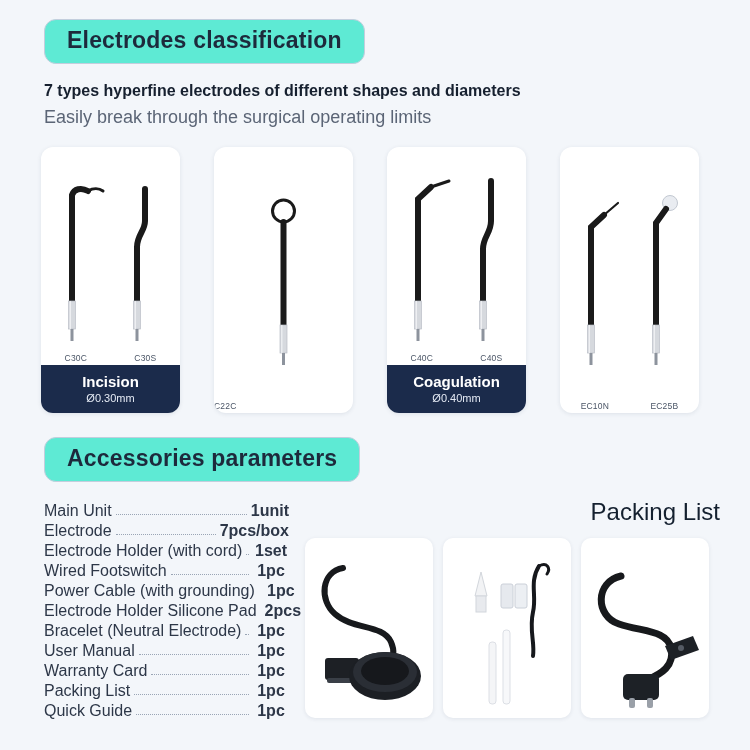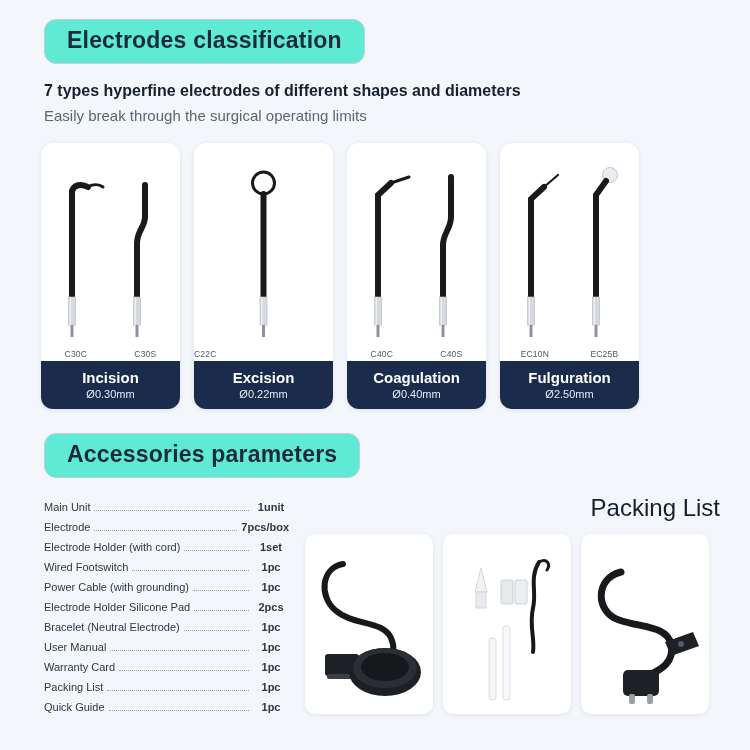--- a/index.html
+++ b/index.html
@@ -33,29 +33,29 @@
   #head1 { margin-top:19px; }
 
   .headline {
     margin:18px 0 0 44px;
     font-size:16px;
     font-weight:bold;
     color:#16202f;
   }
   .subline {
     margin:7px 0 0 44px;
-    font-size:15px;
+    font-size:18px;
     color:#5b6576;
   }
 
   
   .cards {
     margin:19px 15px 0 41px;
     display:flex;
-    gap:14px;
+    gap:34px;
   }
   .card {
     width:139px;
     height:266px;
     background:#ffffff;
     border-radius:12px;
     box-shadow:0 1px 4px rgba(30,48,80,.10);
     position:relative;
     overflow:hidden;
     display:flex;
@@ -96,21 +96,21 @@
     height:235px;
   }
   .spec-list {
     position:absolute;
     left:44px; top:0;
     width:245px;
   }
   .spec-row {
     display:flex;
     align-items:flex-end;
-    font-size:11px;
+    font-size:16px;
     color:#2d3748;
     height:20px;
     line-height:14px;
   }
   .spec-row .nm { white-space:nowrap; }
   .spec-row .dots {
     flex:1;
     margin:0 4px 3px 4px;
     border-bottom:1.5px dotted #9aa5b5;
     height:1px;
@@ -196,24 +196,20 @@
         <line x1="69.5" y1="47" x2="69.5" y2="150" stroke="#1a1a1a" stroke-width="6" stroke-linecap="round"></line>
         <rect x="66" y="150" width="7" height="28" fill="#d6d9de"></rect>
         <rect x="66" y="150" width="7" height="28" fill="none" stroke="#b9bec6" stroke-width="0.7"></rect>
         <line x1="67.8" y1="150" x2="67.8" y2="178" stroke="#f1f2f4" stroke-width="1.2"></line>
         <rect x="68" y="178" width="3" height="12" fill="#8d939d"></rect>
       </svg>
       <div class="labels one">
         <span>C22C</span>
       </div>
     </div>
-    <div class="card-foot">
-      <div class="name">Excision</div>
-      <div class="dia">Ø0.22mm</div>
-    </div>
   </div>
 
   <div class="card">
     <div class="card-art">
       <svg viewBox="0 0 139 210" preserveAspectRatio="xMidYMid meet">
         <g>
           <path d="M44 36 L 31 48 L 31 150" fill="none" stroke="#1a1a1a" stroke-width="6" stroke-linecap="round"></path>
           <line x1="44" y1="36" x2="62" y2="30" stroke="#1a1a1a" stroke-width="3" stroke-linecap="round"></line>
           <rect x="27.5" y="150" width="7" height="28" fill="#d6d9de"></rect>
           <rect x="27.5" y="150" width="7" height="28" fill="none" stroke="#b9bec6" stroke-width="0.7"></rect>
@@ -256,24 +252,20 @@
           <rect x="92.5" y="150" width="7" height="28" fill="#d6d9de"></rect>
           <rect x="92.5" y="150" width="7" height="28" fill="none" stroke="#b9bec6" stroke-width="0.7"></rect>
           <line x1="94.3" y1="150" x2="94.3" y2="178" stroke="#f1f2f4" stroke-width="1.2"></line>
           <rect x="94.5" y="178" width="3" height="12" fill="#8d939d"></rect>
         </g>
       </svg>
       <div class="labels">
         <span>EC10N</span>
         <span>EC25B</span>
       </div>
-    </div>
-    <div class="card-foot">
-      <div class="name">Fulguration</div>
-      <div class="dia">Ø2.50mm</div>
     </div>
   </div>
 
 </div>
 
 
 <div class="section-head" id="head2">
   <span class="txt">Accessories parameters</span>
 </div>
 

